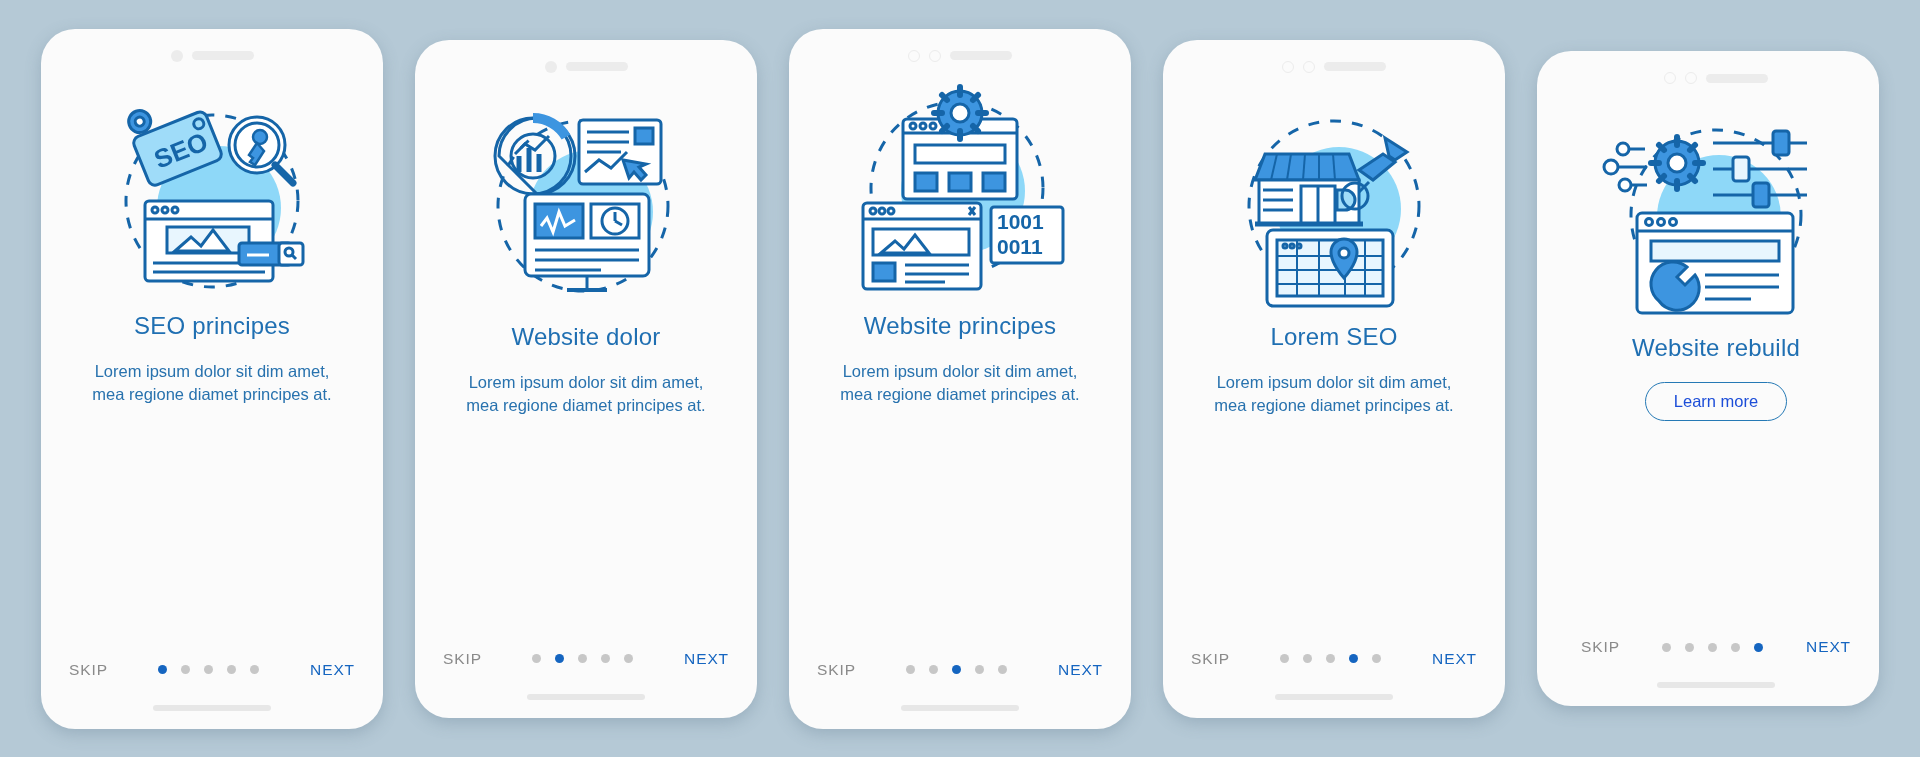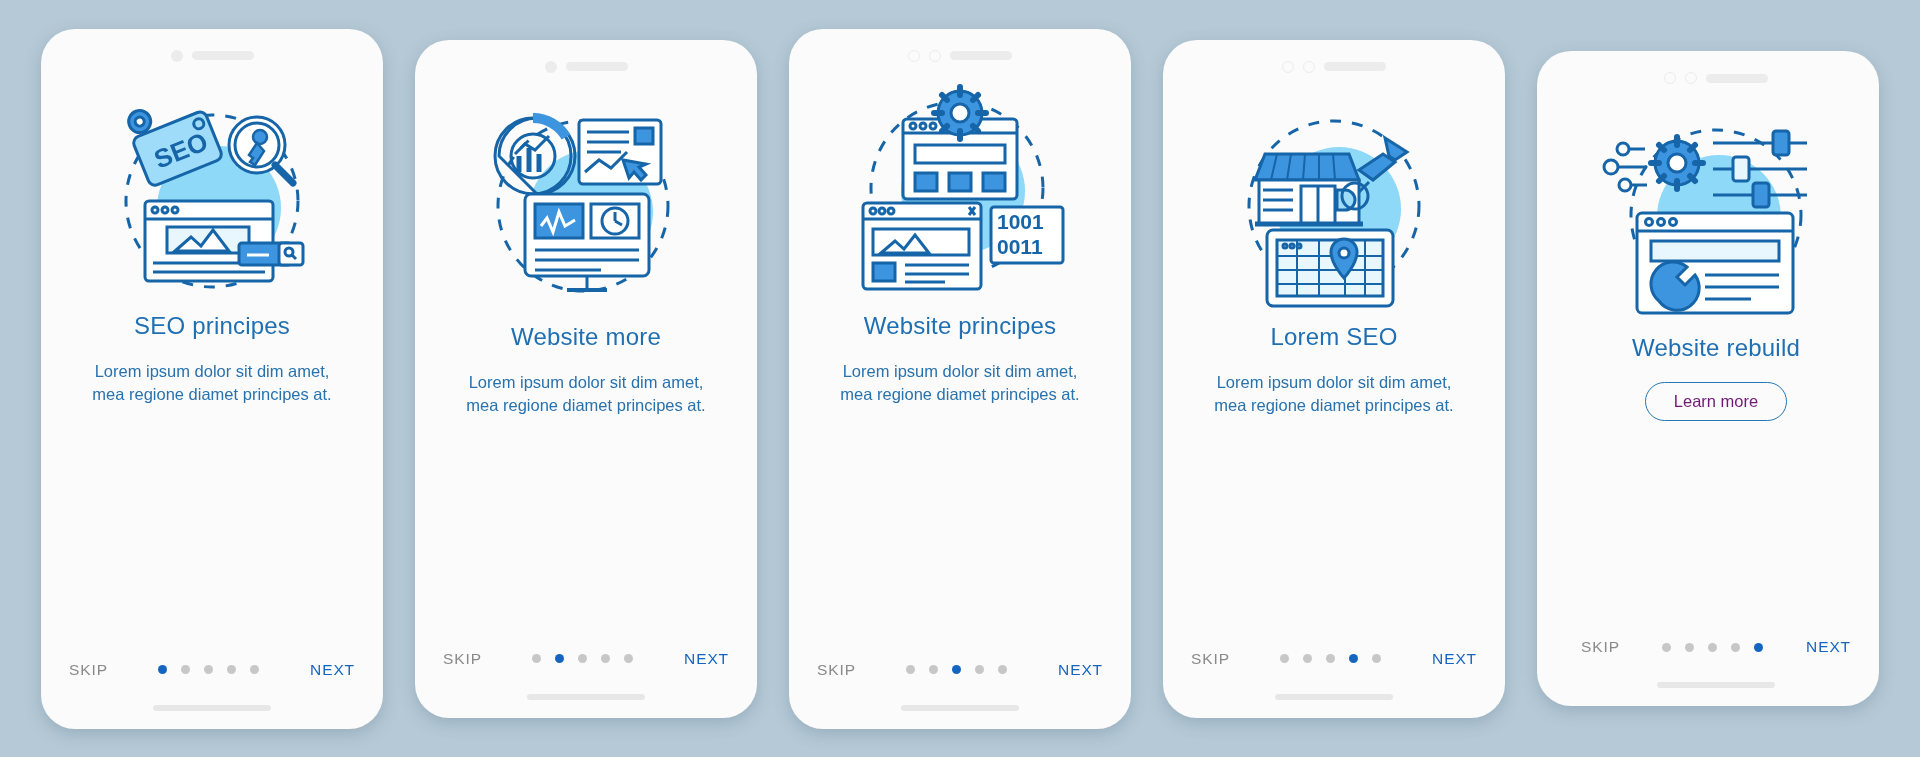--- a/index.html
+++ b/index.html
@@ -78,21 +78,21 @@
     font-size: 16.5px;
     line-height: 1.42;
     text-align: center;
     margin-top: 20px;
     max-width: 250px;
   }
 
   .learn {
     margin-top: 20px;
     border: 1.7px solid #2579b5;
-    color: #701a75;
+    color: #1d4ed8;
     background: transparent;
     border-radius: 22px;
     padding: 9px 28px;
     font-size: 16.5px;
     font-family: "Liberation Sans", sans-serif;
     cursor: pointer;
   }
 
   
   .nav {
@@ -240,21 +240,21 @@
             <line x1="144" y1="127" x2="144" y2="118"></line>
             <line x1="144" y1="127" x2="151" y2="131"></line>
             <line x1="64" y1="156" x2="168" y2="156"></line>
             <line x1="64" y1="166" x2="168" y2="166"></line>
             <line x1="64" y1="176" x2="130" y2="176"></line>
             <line x1="116" y1="182" x2="116" y2="194"></line>
             <line x1="96" y1="196" x2="136" y2="196" stroke-width="4"></line>
           </g>
         </svg>
       </div>
-      <div class="title">Website more</div>
+      <div class="title">Website dolor</div>
       <div class="desc">Lorem ipsum dolor sit dim amet, mea regione diamet principes at.</div>
       <div class="nav">
         <span class="skip">SKIP</span>
         <span class="dots">
           <span class="dot"></span>
           <span class="dot on"></span>
           <span class="dot"></span>
           <span class="dot"></span>
           <span class="dot"></span>
         </span>

